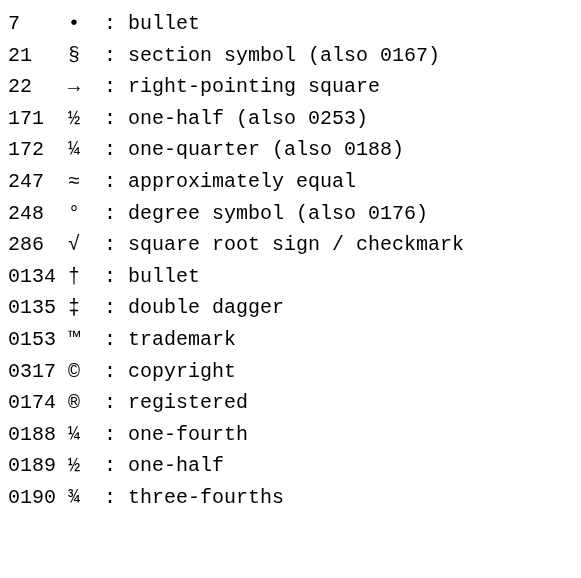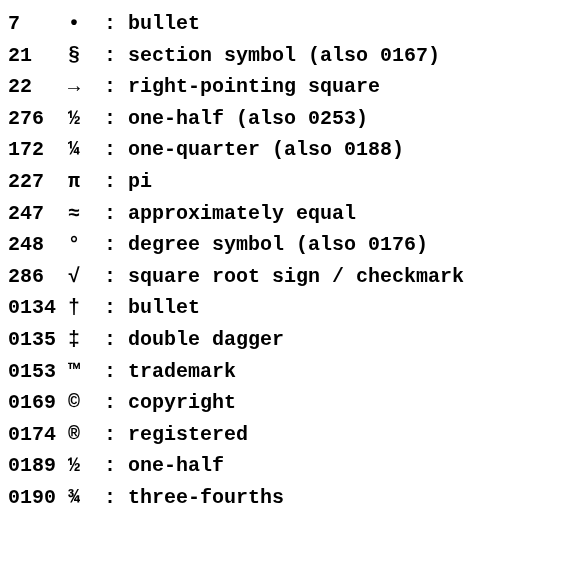--- a/index.html
+++ b/index.html
@@ -8,21 +8,20 @@
       background: #fff;
       font-family: "Consolas", "Courier New", monospace;
       font-size: 20px;
       line-height: 1.58;
       color: #000;
       width: 581px;
       box-sizing: border-box;
     }
     .row {
       white-space: pre;
-      font-weight: bold;
     }
     .code {
       display: inline-block;
       width: 5ch;
     }
     .sym {
       display: inline-block;
       width: 2ch;
     }
     .sep {
@@ -30,26 +29,26 @@
       width: 3ch;
     }
   </style>
 </head>
 <body>
 
 <div id="list">
     <div class="row"><span class="code">7</span><span class="sym">•</span><span class="sep"> : </span><span>bullet</span></div>
     <div class="row"><span class="code">21</span><span class="sym">§</span><span class="sep"> : </span><span>section symbol (also 0167)</span></div>
     <div class="row"><span class="code">22</span><span class="sym">→</span><span class="sep"> : </span><span>right-pointing square</span></div>
-    <div class="row"><span class="code">276</span><span class="sym">½</span><span class="sep"> : </span><span>one-half (also 0253)</span></div>
+    <div class="row"><span class="code">171</span><span class="sym">½</span><span class="sep"> : </span><span>one-half (also 0253)</span></div>
     <div class="row"><span class="code">172</span><span class="sym">¼</span><span class="sep"> : </span><span>one-quarter (also 0188)</span></div>
-    <div class="row"><span class="code">227</span><span class="sym">π</span><span class="sep"> : </span><span>pi</span></div>
     <div class="row"><span class="code">247</span><span class="sym">≈</span><span class="sep"> : </span><span>approximately equal</span></div>
     <div class="row"><span class="code">248</span><span class="sym">°</span><span class="sep"> : </span><span>degree symbol (also 0176)</span></div>
     <div class="row"><span class="code">286</span><span class="sym">√</span><span class="sep"> : </span><span>square root sign / checkmark</span></div>
     <div class="row"><span class="code">0134</span><span class="sym">†</span><span class="sep"> : </span><span>bullet</span></div>
     <div class="row"><span class="code">0135</span><span class="sym">‡</span><span class="sep"> : </span><span>double dagger</span></div>
     <div class="row"><span class="code">0153</span><span class="sym">™</span><span class="sep"> : </span><span>trademark</span></div>
-    <div class="row"><span class="code">0169</span><span class="sym">©</span><span class="sep"> : </span><span>copyright</span></div>
+    <div class="row"><span class="code">0317</span><span class="sym">©</span><span class="sep"> : </span><span>copyright</span></div>
     <div class="row"><span class="code">0174</span><span class="sym">®</span><span class="sep"> : </span><span>registered</span></div>
+    <div class="row"><span class="code">0188</span><span class="sym">¼</span><span class="sep"> : </span><span>one-fourth</span></div>
     <div class="row"><span class="code">0189</span><span class="sym">½</span><span class="sep"> : </span><span>one-half</span></div>
     <div class="row"><span class="code">0190</span><span class="sym">¾</span><span class="sep"> : </span><span>three-fourths</span></div>
   </div>
 
 </body></html>

